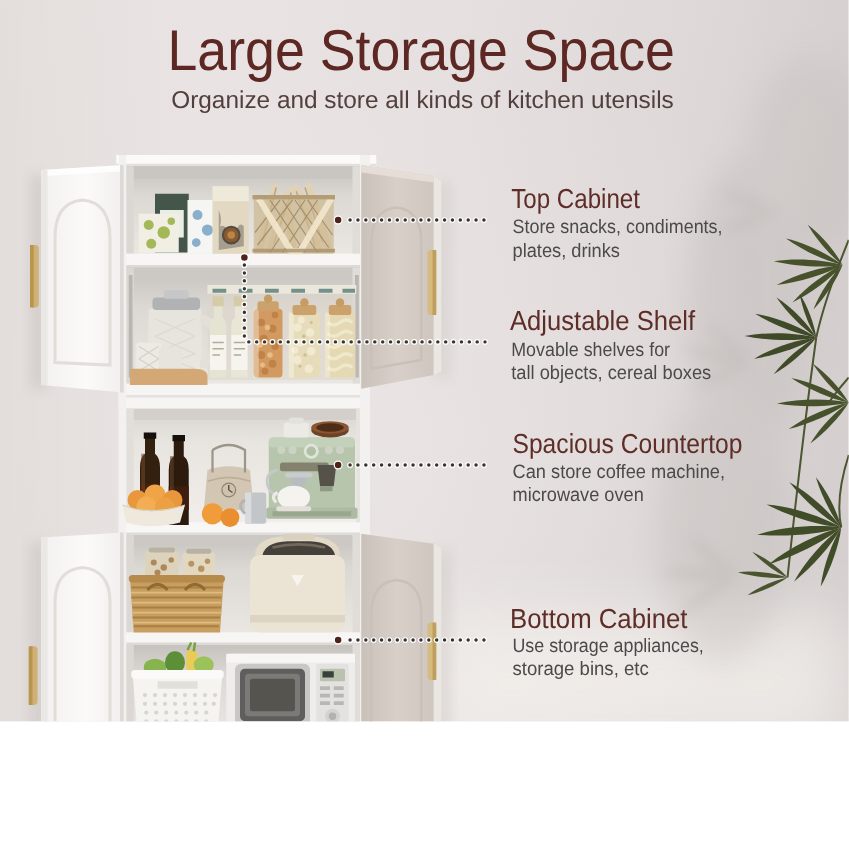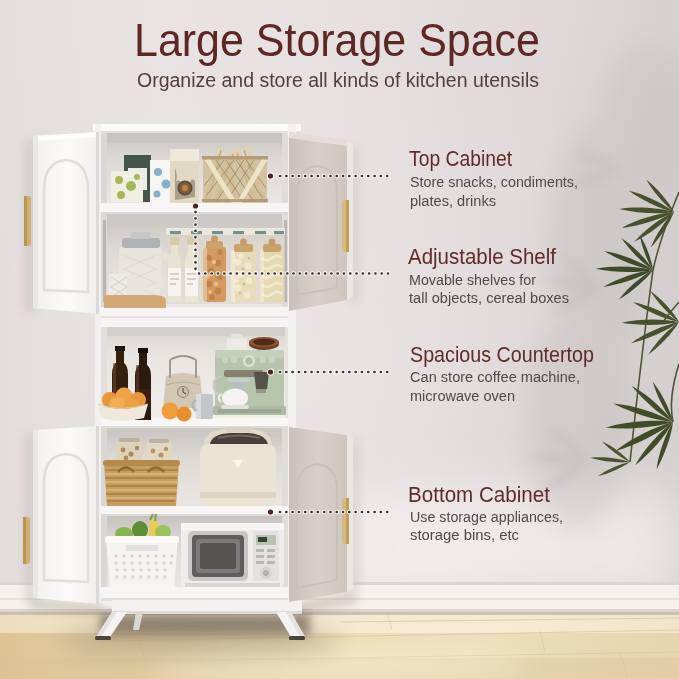--- a/index.html
+++ b/index.html
@@ -1,16 +1,16 @@
 <!DOCTYPE html>
 <html><head>
 <meta charset="utf-8">
 <style>
   html,body{margin:0;padding:0;background:#fff;}
-  #stage{position:relative;width:679px;height:679px;overflow:hidden;font-family:"Liberation Sans",sans-serif;}
+  #stage{position:relative;width:679px;height:577px;overflow:hidden;font-family:"Liberation Sans",sans-serif;}
   svg{display:block;}
 </style>
 </head>
 <body>
 <div id="stage">
 <svg width="679" height="679" viewBox="0 0 679 679" xmlns="http://www.w3.org/2000/svg">
 <defs>
   <linearGradient id="wallg" x1="0" y1="0" x2="1" y2="0.22">
     <stop offset="0" stop-color="#ece7e6"></stop>
     <stop offset="0.5" stop-color="#e6e1e0"></stop>

